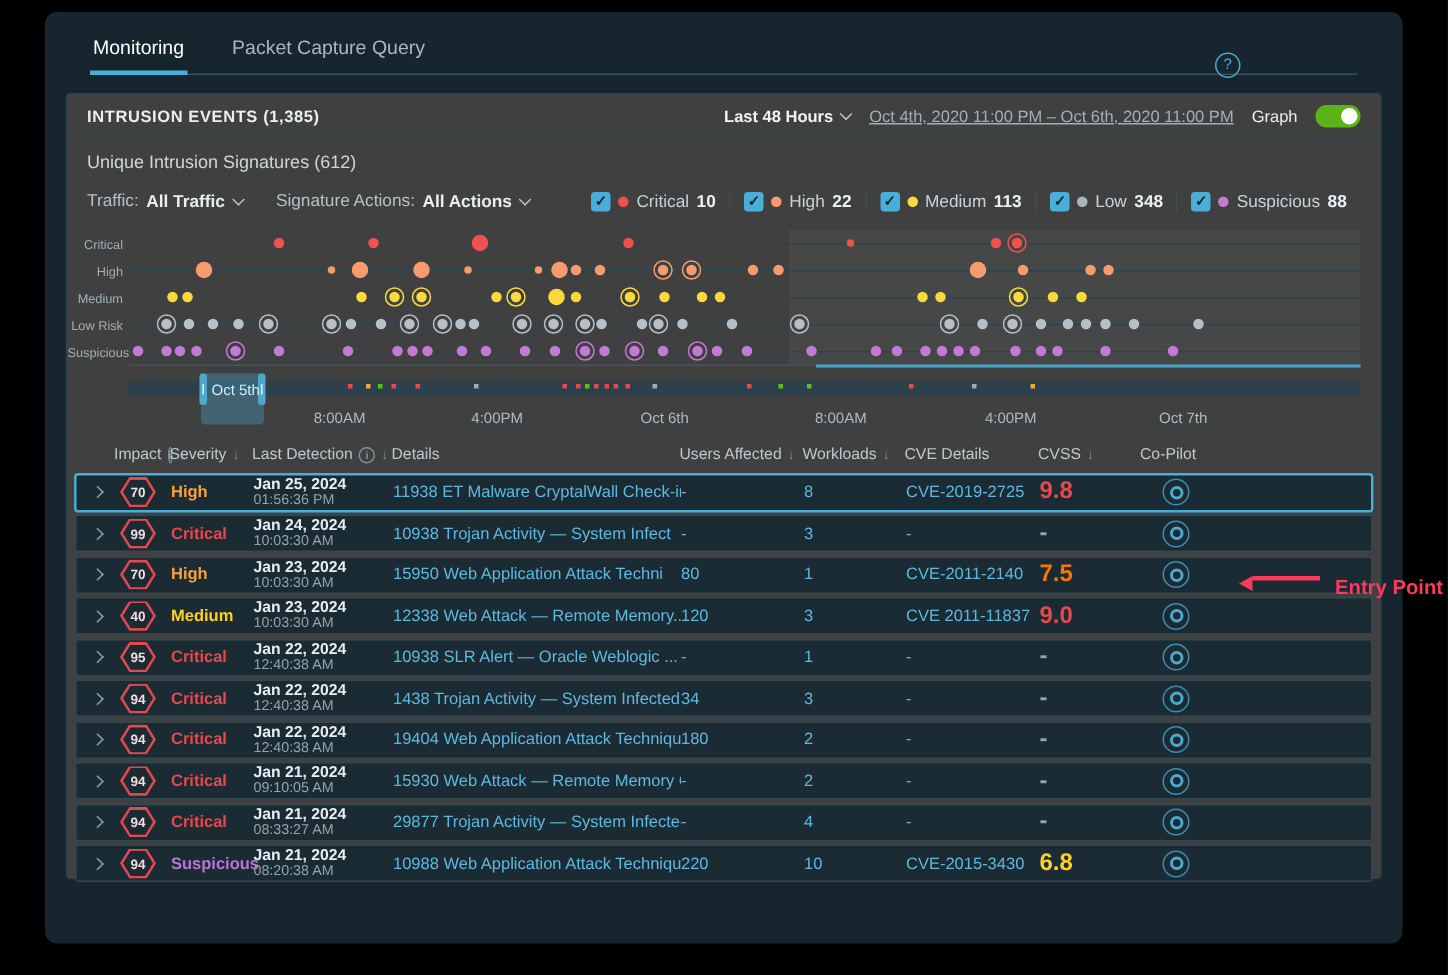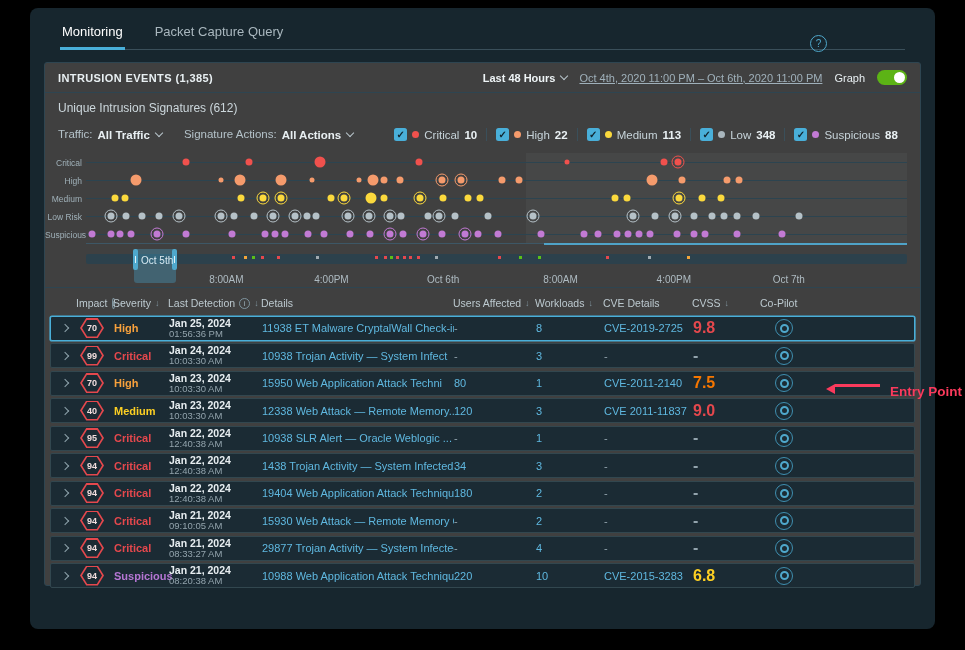--- a/index.html
+++ b/index.html
@@ -597,21 +597,21 @@
               <b>94</b>
             </span>
             <span class="sev" style="color: rgb(181, 118, 212);">Suspicious</span>
             <div>
               <div class="ldate">Jan 21, 2024</div>
               <div class="ltime">08:20:38 AM</div>
             </div>
             <span class="link">10988 Web Application Attack Technique</span>
             <span class="num">220</span>
             <span class="num">10</span>
-            <span class="link">CVE-2015-3283</span>
+            <span class="link">CVE-2015-3430</span>
             <span class="cvss" style="color: rgb(253, 208, 35);">6.8</span>
             <span class="copilot">
               <i></i>
             </span>
           </div>
         </div>
     </div>
 
   </div>
 </div>

